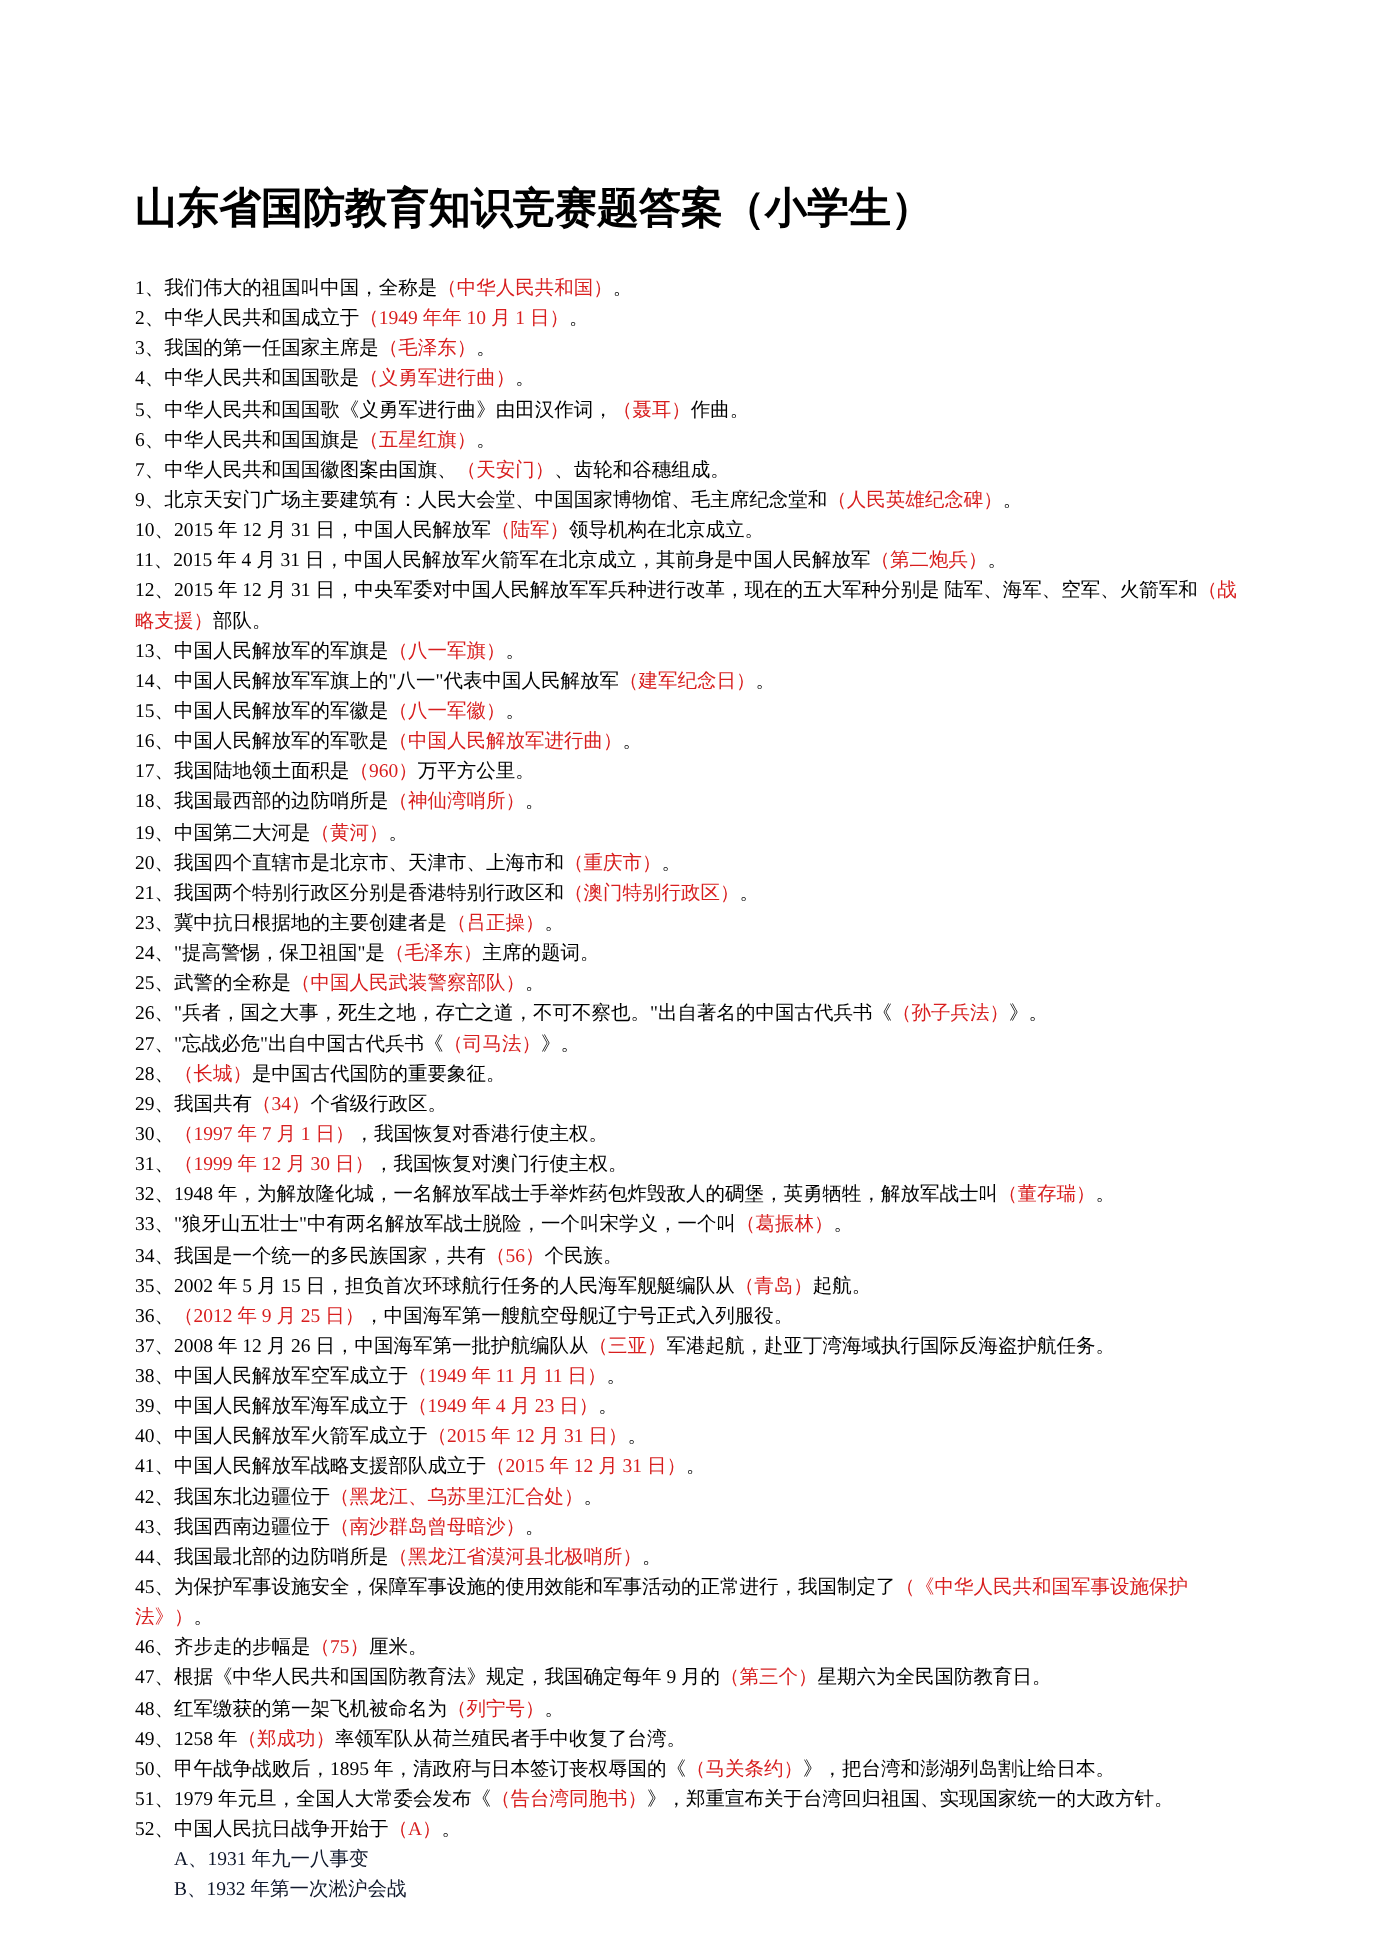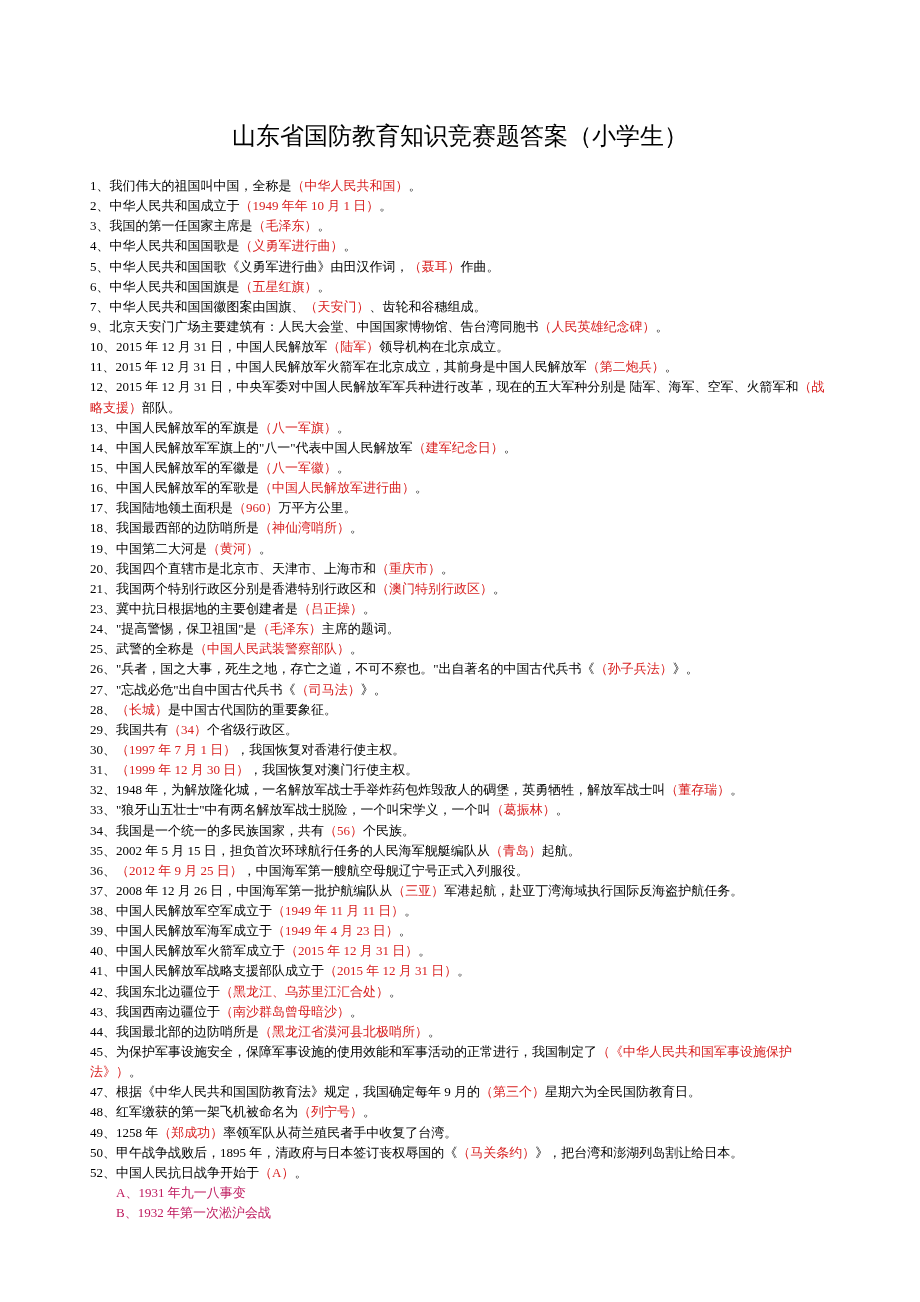--- a/index.html
+++ b/index.html
@@ -9,58 +9,57 @@
     font-family: "SimSun", "宋体", serif;
     width: 920px;
   }
   .page {
     width: 920px;
     padding: 120px 90px 40px 90px;
     box-sizing: border-box;
   }
   h1 {
     font-family: "SimHei", "黑体", sans-serif;
-    font-size: 24px;
-    font-weight: normal;
-    text-align: center;
+    font-size: 28px;
+    font-weight: bold;
     margin: 0 0 24px 0;
   }
   .item {
     font-size: 13px;
     line-height: 1.55;
     color: #000;
     margin: 0;
   }
   .answer {
     color: #d81e1e;
   }
   .option {
     font-size: 13px;
     line-height: 1.55;
-    color: #be185d;
+    color: #0f172a;
     margin: 0;
     padding-left: 2em;
   }
 </style>
 </head>
 <body>
 
 <div class="page">
   <h1>山东省国防教育知识竞赛题答案（小学生）</h1>
   <div id="list">
       <p class="item"><span>1</span><span>、我们伟大的祖国叫中国，全称是</span><span class="answer">（中华人民共和国）</span><span>。</span></p>
       <p class="item"><span>2</span><span>、中华人民共和国成立于</span><span class="answer">（1949 年年 10 月 1 日）</span><span>。</span></p>
       <p class="item"><span>3</span><span>、我国的第一任国家主席是</span><span class="answer">（毛泽东）</span><span>。</span></p>
       <p class="item"><span>4</span><span>、中华人民共和国国歌是</span><span class="answer">（义勇军进行曲）</span><span>。</span></p>
       <p class="item"><span>5</span><span>、中华人民共和国国歌《义勇军进行曲》由田汉作词，</span><span class="answer">（聂耳）</span><span>作曲。</span></p>
       <p class="item"><span>6</span><span>、中华人民共和国国旗是</span><span class="answer">（五星红旗）</span><span>。</span></p>
       <p class="item"><span>7</span><span>、中华人民共和国国徽图案由国旗、</span><span class="answer">（天安门）</span><span>、齿轮和谷穗组成。</span></p>
-      <p class="item"><span>9</span><span>、北京天安门广场主要建筑有：人民大会堂、中国国家博物馆、告台湾同胞书</span><span class="answer">（人民英雄纪念碑）</span><span>。</span></p>
+      <p class="item"><span>9</span><span>、北京天安门广场主要建筑有：人民大会堂、中国国家博物馆、毛主席纪念堂和</span><span class="answer">（人民英雄纪念碑）</span><span>。</span></p>
       <p class="item"><span>10</span><span>、2015 年 12 月 31 日，中国人民解放军</span><span class="answer">（陆军）</span><span>领导机构在北京成立。</span></p>
-      <p class="item"><span>11</span><span>、2015 年 12 月 31 日，中国人民解放军火箭军在北京成立，其前身是中国人民解放军</span><span class="answer">（第二炮兵）</span><span>。</span></p>
+      <p class="item"><span>11</span><span>、2015 年 4 月 31 日，中国人民解放军火箭军在北京成立，其前身是中国人民解放军</span><span class="answer">（第二炮兵）</span><span>。</span></p>
       <p class="item"><span>12</span><span>、2015 年 12 月 31 日，中央军委对中国人民解放军军兵种进行改革，现在的五大军种分别是  陆军、海军、空军、火箭军和</span><span class="answer">（战略支援）</span><span>部队。</span></p>
       <p class="item"><span>13</span><span>、中国人民解放军的军旗是</span><span class="answer">（八一军旗）</span><span>。</span></p>
       <p class="item"><span>14</span><span>、中国人民解放军军旗上的"八一"代表中国人民解放军</span><span class="answer">（建军纪念日）</span><span>。</span></p>
       <p class="item"><span>15</span><span>、中国人民解放军的军徽是</span><span class="answer">（八一军徽）</span><span>。</span></p>
       <p class="item"><span>16</span><span>、中国人民解放军的军歌是</span><span class="answer">（中国人民解放军进行曲）</span><span>。</span></p>
       <p class="item"><span>17</span><span>、我国陆地领土面积是</span><span class="answer">（960）</span><span>万平方公里。</span></p>
       <p class="item"><span>18</span><span>、我国最西部的边防哨所是</span><span class="answer">（神仙湾哨所）</span><span>。</span></p>
       <p class="item"><span>19</span><span>、中国第二大河是</span><span class="answer">（黄河）</span><span>。</span></p>
       <p class="item"><span>20</span><span>、我国四个直辖市是北京市、天津市、上海市和</span><span class="answer">（重庆市）</span><span>。</span></p>
       <p class="item"><span>21</span><span>、我国两个特别行政区分别是香港特别行政区和</span><span class="answer">（澳门特别行政区）</span><span>。</span></p>
@@ -80,22 +79,24 @@
       <p class="item"><span>36</span><span>、</span><span class="answer">（2012 年 9 月 25 日）</span><span>，中国海军第一艘航空母舰辽宁号正式入列服役。</span></p>
       <p class="item"><span>37</span><span>、2008 年 12 月 26 日，中国海军第一批护航编队从</span><span class="answer">（三亚）</span><span>军港起航，赴亚丁湾海域执行国际反海盗护航任务。</span></p>
       <p class="item"><span>38</span><span>、中国人民解放军空军成立于</span><span class="answer">（1949 年 11 月 11 日）</span><span>。</span></p>
       <p class="item"><span>39</span><span>、中国人民解放军海军成立于</span><span class="answer">（1949 年 4 月 23 日）</span><span>。</span></p>
       <p class="item"><span>40</span><span>、中国人民解放军火箭军成立于</span><span class="answer">（2015 年 12 月 31 日）</span><span>。</span></p>
       <p class="item"><span>41</span><span>、中国人民解放军战略支援部队成立于</span><span class="answer">（2015 年 12 月 31 日）</span><span>。</span></p>
       <p class="item"><span>42</span><span>、我国东北边疆位于</span><span class="answer">（黑龙江、乌苏里江汇合处）</span><span>。</span></p>
       <p class="item"><span>43</span><span>、我国西南边疆位于</span><span class="answer">（南沙群岛曾母暗沙）</span><span>。</span></p>
       <p class="item"><span>44</span><span>、我国最北部的边防哨所是</span><span class="answer">（黑龙江省漠河县北极哨所）</span><span>。</span></p>
       <p class="item"><span>45</span><span>、为保护军事设施安全，保障军事设施的使用效能和军事活动的正常进行，我国制定了</span><span class="answer">（《中华人民共和国军事设施保护法》）</span><span>。</span></p>
+      <p class="item"><span>46</span><span>、齐步走的步幅是</span><span class="answer">（75）</span><span>厘米。</span></p>
       <p class="item"><span>47</span><span>、根据《中华人民共和国国防教育法》规定，我国确定每年 9 月的</span><span class="answer">（第三个）</span><span>星期六为全民国防教育日。</span></p>
       <p class="item"><span>48</span><span>、红军缴获的第一架飞机被命名为</span><span class="answer">（列宁号）</span><span>。</span></p>
       <p class="item"><span>49</span><span>、1258 年</span><span class="answer">（郑成功）</span><span>率领军队从荷兰殖民者手中收复了台湾。</span></p>
       <p class="item"><span>50</span><span>、甲午战争战败后，1895 年，清政府与日本签订丧权辱国的《</span><span class="answer">（马关条约）</span><span>》，把台湾和澎湖列岛割让给日本。</span></p>
+      <p class="item"><span>51</span><span>、1979 年元旦，全国人大常委会发布《</span><span class="answer">（告台湾同胞书）</span><span>》，郑重宣布关于台湾回归祖国、实现国家统一的大政方针。</span></p>
       <p class="item"><span>52</span><span>、中国人民抗日战争开始于</span><span class="answer">（A）</span><span>。</span></p>
       <p class="option">A、1931 年九一八事变</p>
       <p class="option">B、1932 年第一次淞沪会战</p>
     </div>
 
 </div>
 
 </body></html>

